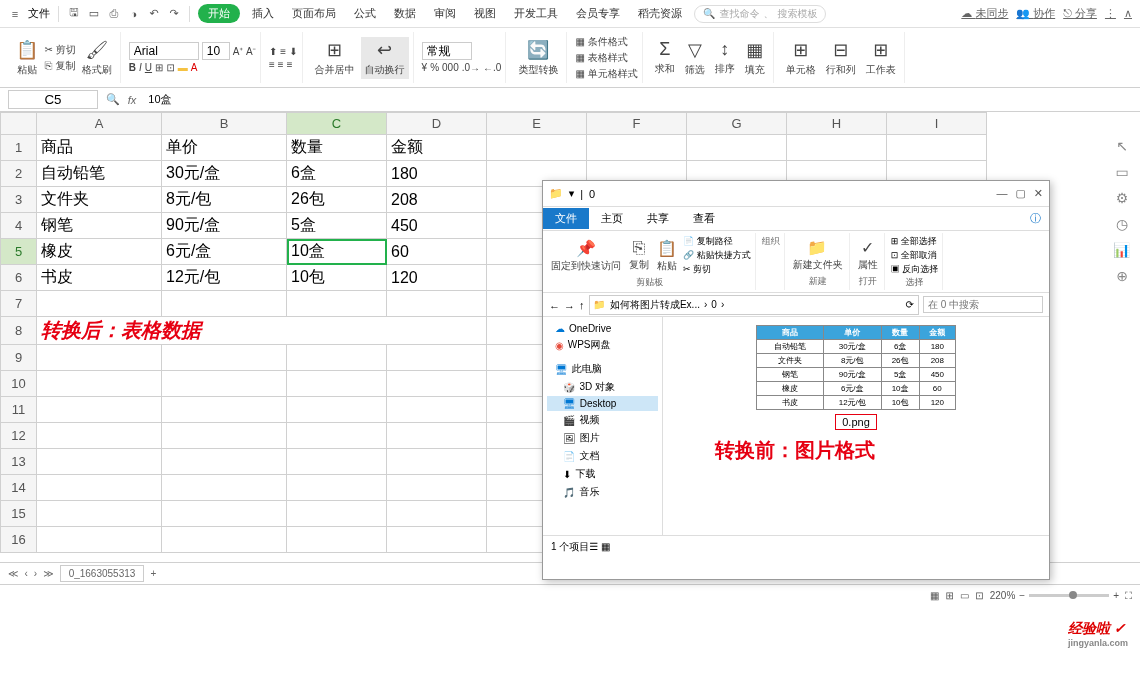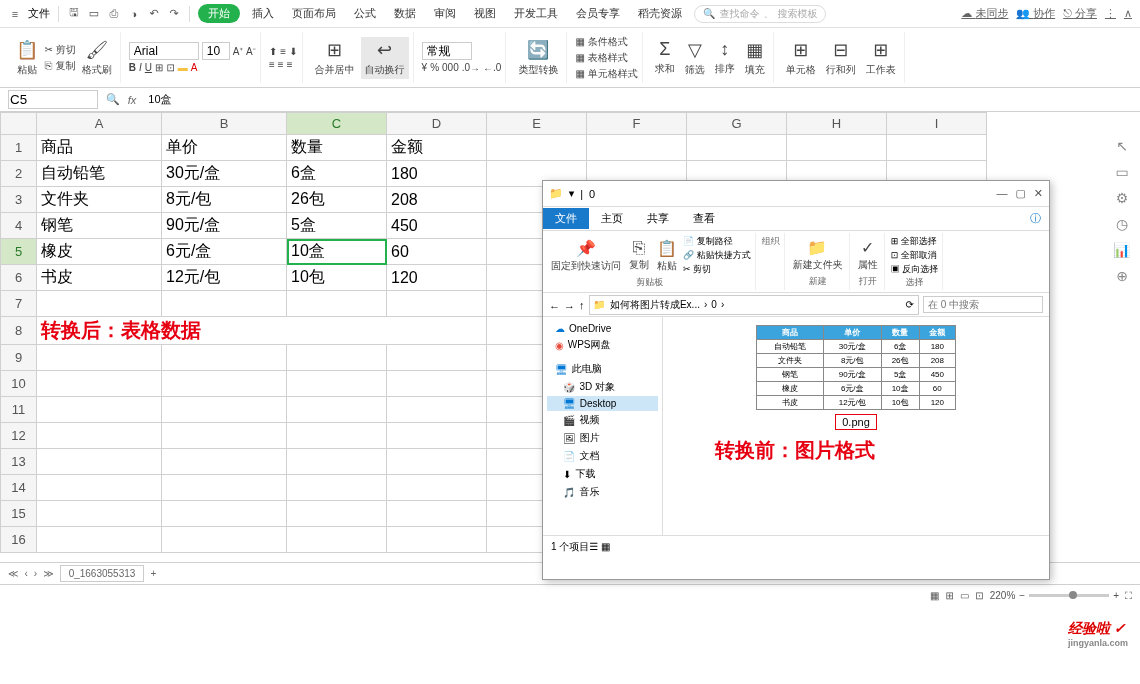--- a/index.html
+++ b/index.html
@@ -12,35 +12,35 @@
 .menubar .right { margin-left: auto; display: flex; gap: 8px; align-items: center; color: #666; text-decoration: underline; }
 .menubar .search { border: 1px solid #ddd; border-radius: 10px; padding: 1px 8px; color: #aaa; font-size: 10px; display: flex; gap: 4px; align-items: center; }
 .ribbon { display: flex; height: 60px; border-bottom: 1px solid #d0d0d0; padding: 4px 8px; gap: 4px; font-size: 10px; overflow: hidden; }
 .ribbon .group { display: flex; flex-direction: column; justify-content: center; gap: 2px; padding: 0 4px; border-right: 1px solid #eee; }
 .ribbon .group.row { flex-direction: row; align-items: center; }
 .ribbon .big-btn { display: flex; flex-direction: column; align-items: center; gap: 2px; padding: 2px 4px; color: #444; }
 .ribbon .big-btn .ico { font-size: 18px; }
 .ribbon .small { display: flex; align-items: center; gap: 3px; color: #444; }
 .ribbon select, .ribbon input { border: 1px solid #ccc; font-size: 12px; padding: 1px 4px; }
 .formula-bar { display: flex; align-items: center; height: 24px; border-bottom: 1px solid #d0d0d0; padding: 0 8px; gap: 8px; font-size: 11px; }
-.formula-bar .cell-ref { width: 90px; border: 1px solid #ccc; text-align: left; padding: 1px; }
+.formula-bar .cell-ref { width: 90px; border: 1px solid #ccc; text-align: center; padding: 1px; }
 .formula-bar .fx { color: #666; }
 .formula-bar .fx-input { flex: 1; padding: 1px 4px; }
 .sheet-area { display: flex; height: 450px; }
 .side-icons { width: 28px; display: flex; flex-direction: column; gap: 10px; padding-top: 8px; align-items: center; color: #888; font-size: 14px; position: absolute; right: 4px; top: 130px; }
 .sheet { flex: 1; overflow: hidden; position: relative; }
 .grid { border-collapse: collapse; table-layout: fixed; }
 .grid th, .grid td { border: 1px solid #d0d0d0; height: 26px; padding: 0 4px; text-align: left; font-size: 16px; background: #fff; }
 .grid th { background: #f5f5f5; text-align: center; font-weight: normal; font-size: 13px; color: #555; }
 .grid th.rowh { width: 36px; }
 .grid th.colh { height: 22px; }
 .grid .rowh.sel { background: #d4e8c8; color: #2a7a2a; }
 .grid th.colh.sel { background: #d4e8c8; color: #2a7a2a; }
 .grid td.selected { outline: 2px solid #22b14c; outline-offset: -2px; }
-.grid td.redlabel { color: #e60012; font-weight: bold; font-size: 20px; border: none; }
+.grid td.redlabel { color: #e60012; font-weight: bold; font-size: 20px; border: none; font-style: italic; }
 .tabs-bar { display: flex; align-items: center; height: 22px; border-top: 1px solid #d0d0d0; padding: 0 8px; gap: 6px; font-size: 10px; color: #666; }
 .status-bar { display: flex; align-items: center; height: 22px; border-top: 1px solid #d0d0d0; padding: 0 8px; gap: 6px; font-size: 10px; color: #555; justify-content: flex-end; }
 .status-bar .zoom { display: flex; align-items: center; gap: 4px; }
 .status-bar .slider { width: 80px; height: 3px; background: #ccc; position: relative; }
 .status-bar .slider::after { content: ''; position: absolute; width: 8px; height: 8px; background: #888; border-radius: 50%; left: 40px; top: -3px; }
 .explorer { position: absolute; left: 542px; top: 180px; width: 508px; height: 400px; background: #fff; border: 1px solid #999; box-shadow: 2px 2px 8px rgba(0,0,0,0.25); font-size: 11px; }
 .exp-title { display: flex; align-items: center; height: 26px; background: #fff; border-bottom: 1px solid #ddd; padding: 0 6px; gap: 6px; }
 .exp-title .folder-ico { color: #f0ad4e; }
 .exp-title .winbtns { margin-left: auto; display: flex; gap: 8px; color: #555; }
 .exp-tabs { display: flex; height: 24px; border-bottom: 1px solid #ddd; align-items: center; }

